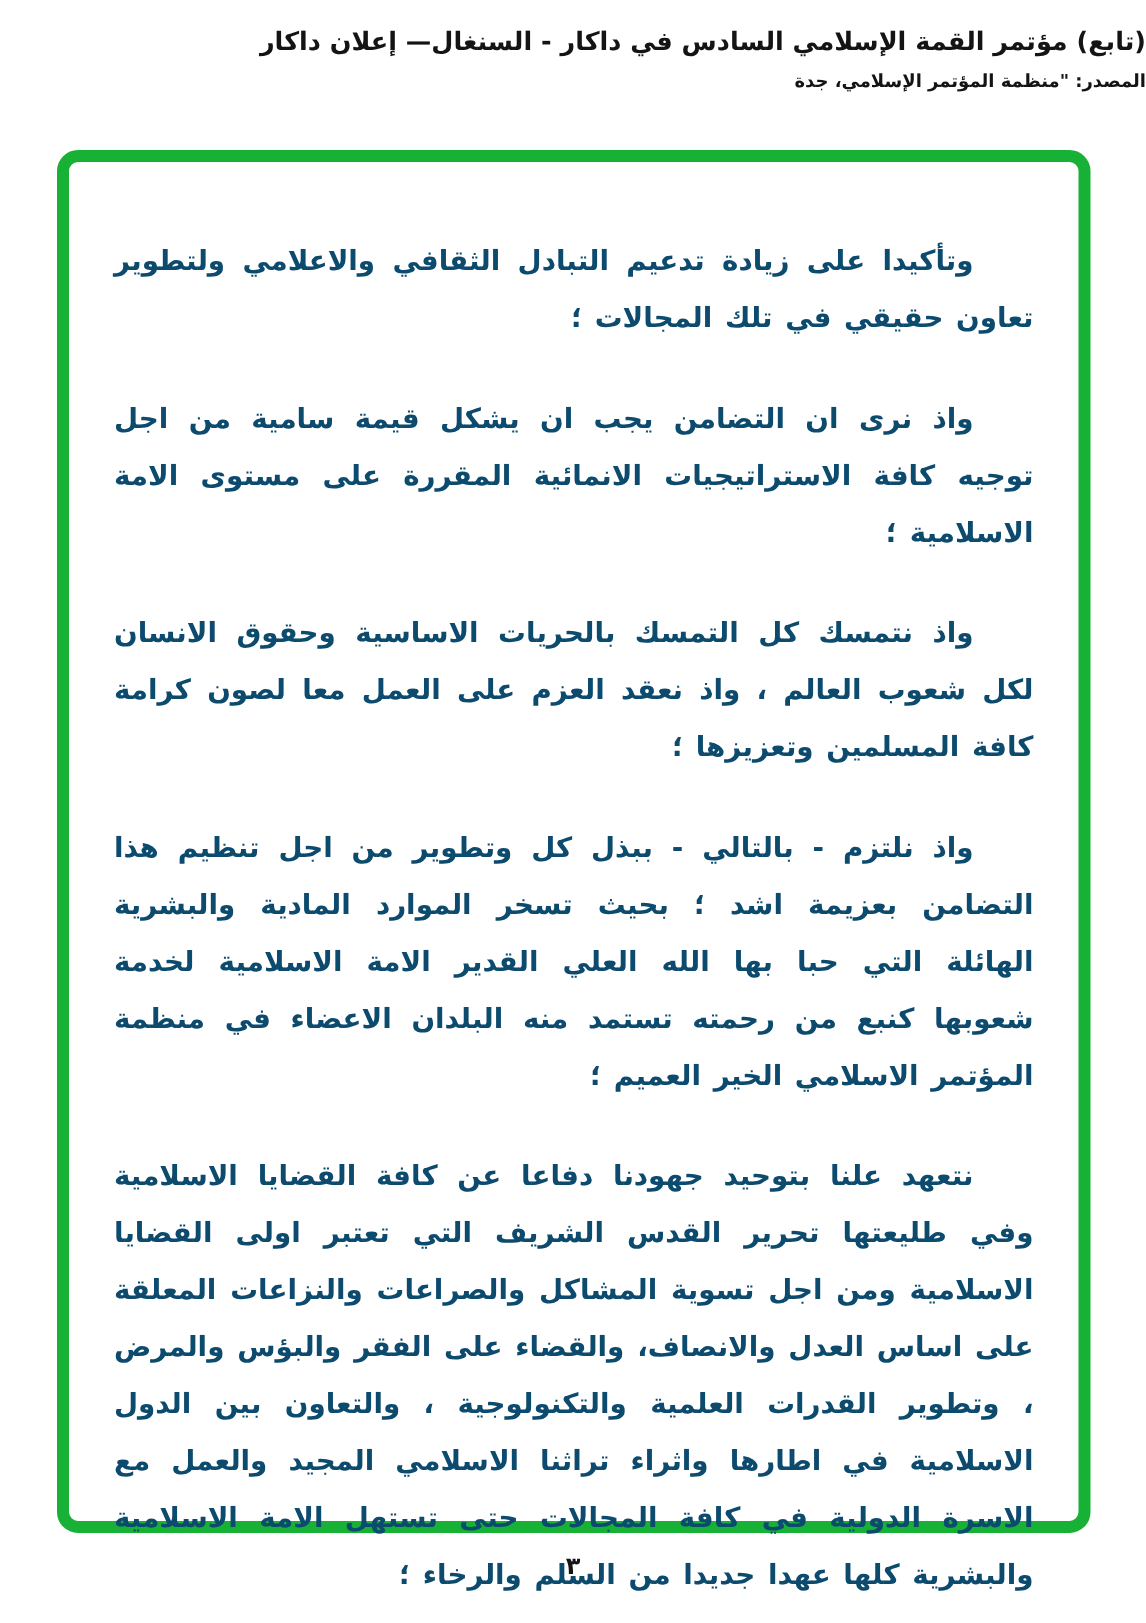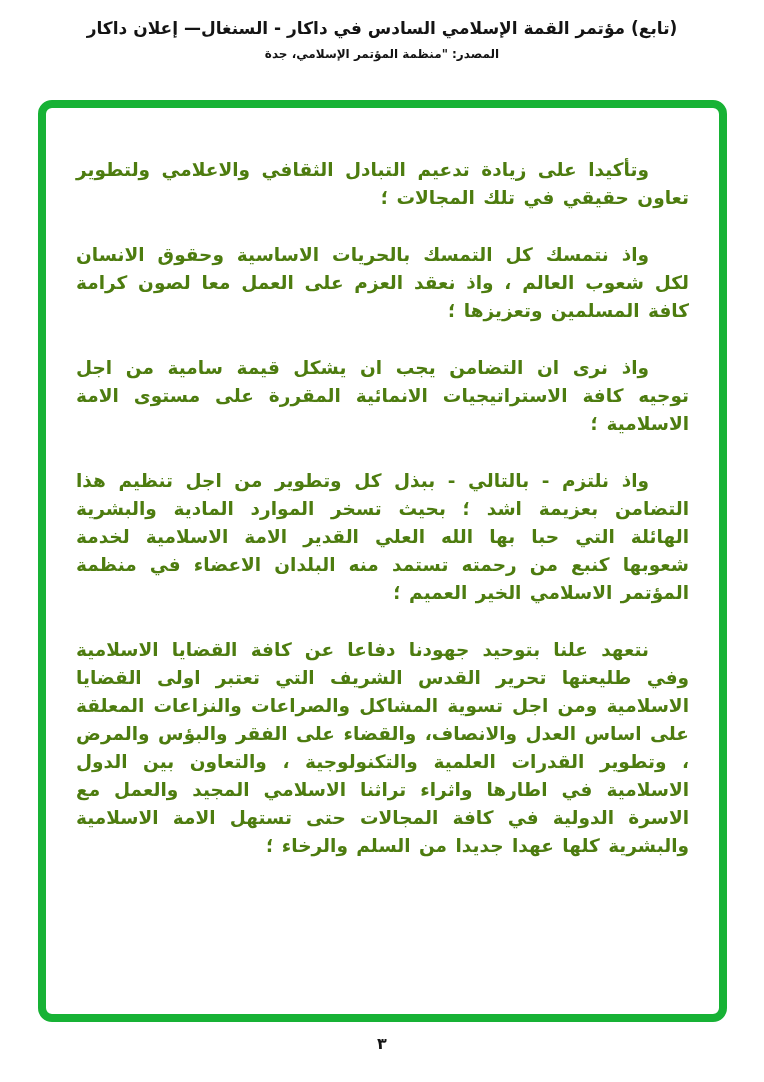--- a/index.html
+++ b/index.html
@@ -14,21 +14,21 @@
     background: #ffffff;
     color: #141414;
     font-family: "DejaVu Sans", sans-serif;
     overflow: hidden;
   }
   .page-header {
     position: absolute;
     top: 18px;
     left: 0;
     right: 0;
-    text-align: center;
+    text-align: right;
     direction: rtl;
   }
   .header-title {
     font-size: 17px;
     font-weight: 700;
     letter-spacing: 0;
   }
   .header-source {
     font-size: 12px;
     font-weight: 700;
@@ -46,24 +46,24 @@
   }
   .document-body {
     padding: 48px 30px 0 30px;
     direction: rtl;
     text-align: justify;
   }
   .document-body p {
     margin: 0 0 29px 0;
     font-size: 18.5px;
     font-weight: 700;
-    line-height: 28px;
+    line-height: 38px;
     text-indent: 40px;
     word-spacing: 2px;
-    color: #4d7c0f;
+    color: #0c4a6e;
   }
   .page-number {
     position: absolute;
     top: 1034px;
     left: 0;
     right: 0;
     text-align: center;
     font-size: 16px;
     font-weight: 700;
     direction: rtl;
@@ -73,20 +73,20 @@
 <body>
 
 <header class="page-header">
   <div class="header-title">(تابع) مؤتمر القمة الإسلامي السادس في داكار - السنغال— إعلان داكار</div>
   <div class="header-source">المصدر: "منظمة المؤتمر الإسلامي، جدة</div>
 </header>
 
 <main class="document-frame">
   <div class="document-body">
     <p>وتأكيدا على زيادة تدعيم التبادل الثقافي والاعلامي ولتطوير تعاون حقيقي في تلك المجالات ؛</p>
+    <p>واذ نرى ان التضامن يجب ان يشكل قيمة سامية من اجل توجيه كافة الاستراتيجيات الانمائية المقررة على مستوى الامة الاسلامية ؛</p>
     <p>واذ نتمسك كل التمسك بالحريات الاساسية وحقوق الانسان لكل شعوب العالم ، واذ نعقد العزم على العمل معا لصون كرامة كافة المسلمين وتعزيزها ؛</p>
-    <p>واذ نرى ان التضامن يجب ان يشكل قيمة سامية من اجل توجيه كافة الاستراتيجيات الانمائية المقررة على مستوى الامة الاسلامية ؛</p>
     <p>واذ نلتزم - بالتالي - ببذل كل وتطوير من اجل تنظيم هذا التضامن بعزيمة اشد ؛ بحيث تسخر الموارد المادية والبشرية الهائلة التي حبا بها الله العلي القدير الامة الاسلامية لخدمة شعوبها كنبع من رحمته تستمد منه البلدان الاعضاء في منظمة المؤتمر الاسلامي الخير العميم ؛</p>
     <p>نتعهد علنا بتوحيد جهودنا دفاعا عن كافة القضايا الاسلامية وفي طليعتها تحرير القدس الشريف التي تعتبر اولى القضايا الاسلامية ومن اجل تسوية المشاكل والصراعات والنزاعات المعلقة على اساس العدل والانصاف، والقضاء على الفقر والبؤس والمرض ، وتطوير القدرات العلمية والتكنولوجية ، والتعاون بين الدول الاسلامية في اطارها واثراء تراثنا الاسلامي المجيد والعمل مع الاسرة الدولية في كافة المجالات حتى تستهل الامة الاسلامية والبشرية كلها عهدا جديدا من السلم والرخاء ؛</p>
   </div>
 </main>
 
 <div class="page-number">٣</div>
 
 </body></html>

